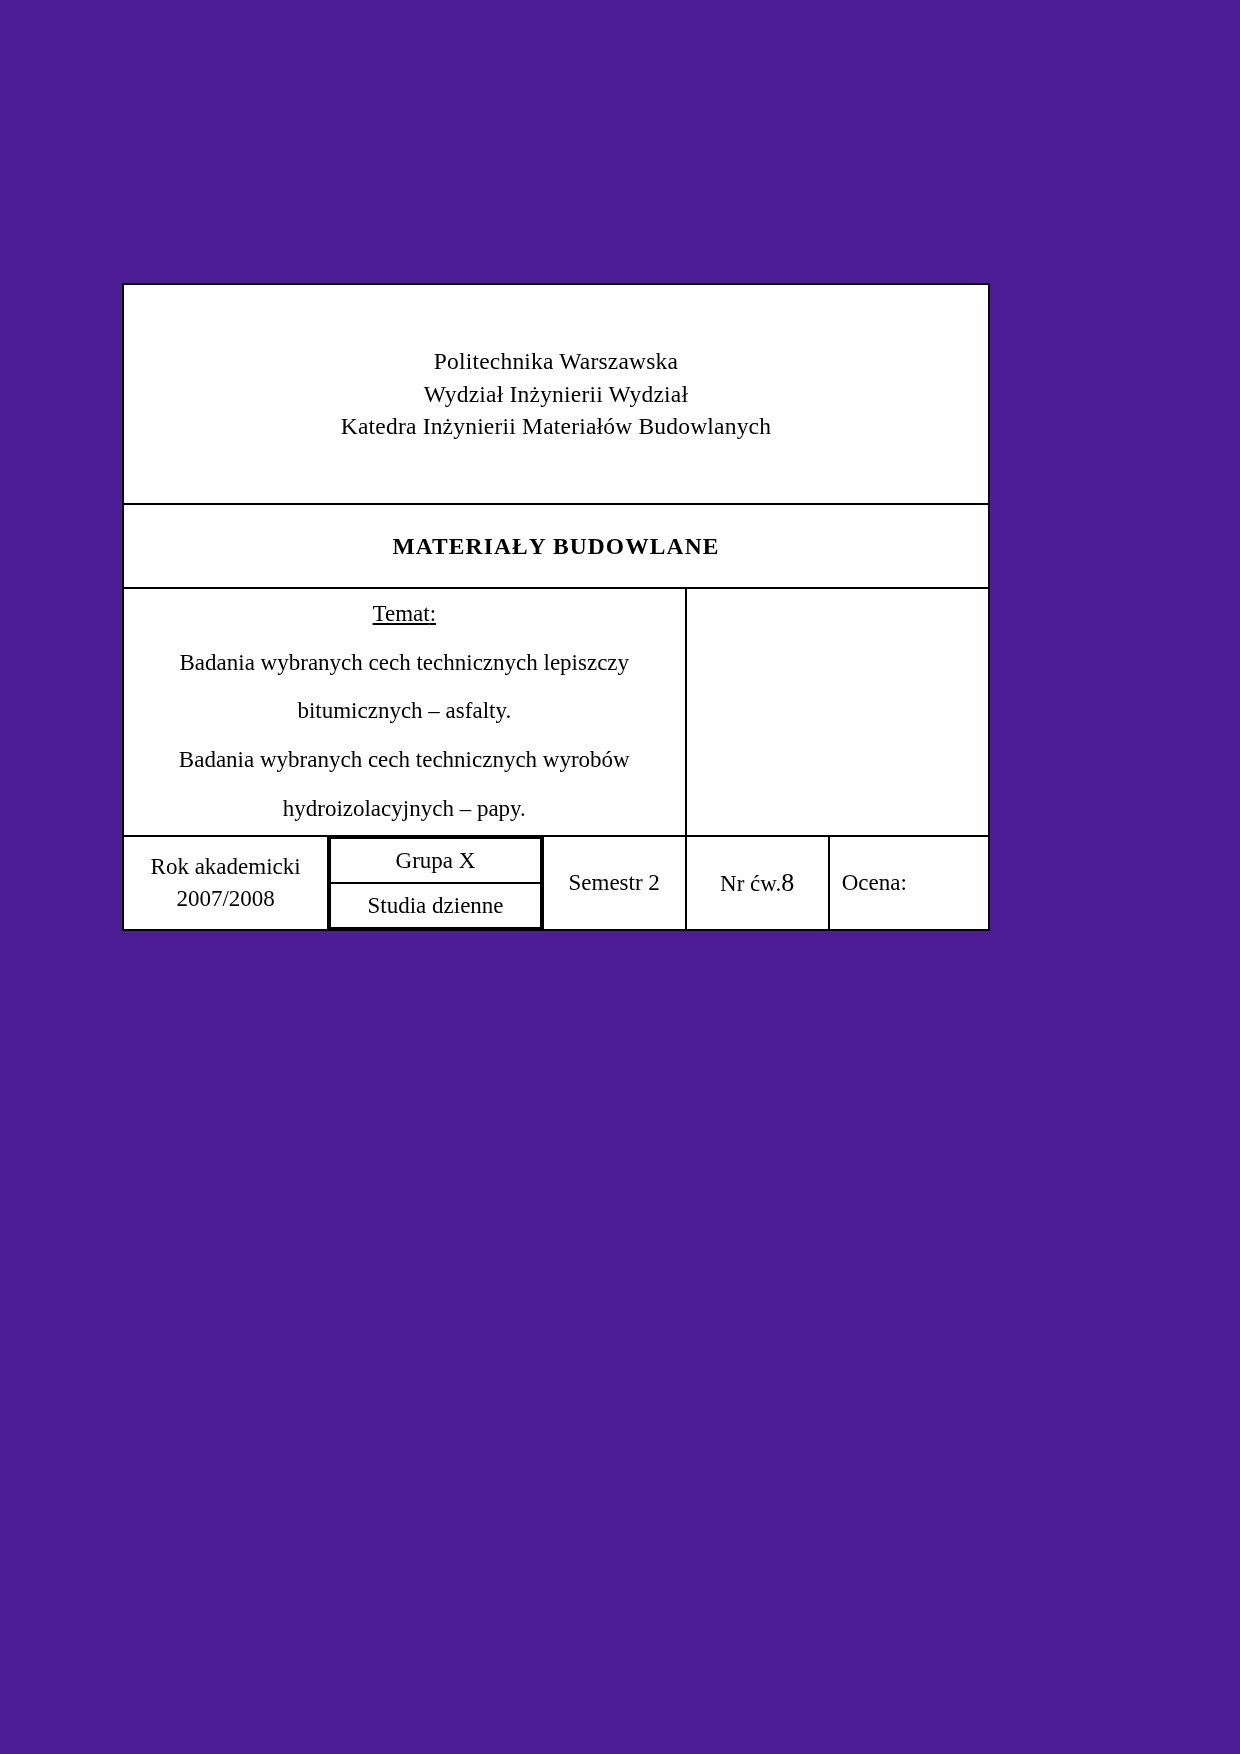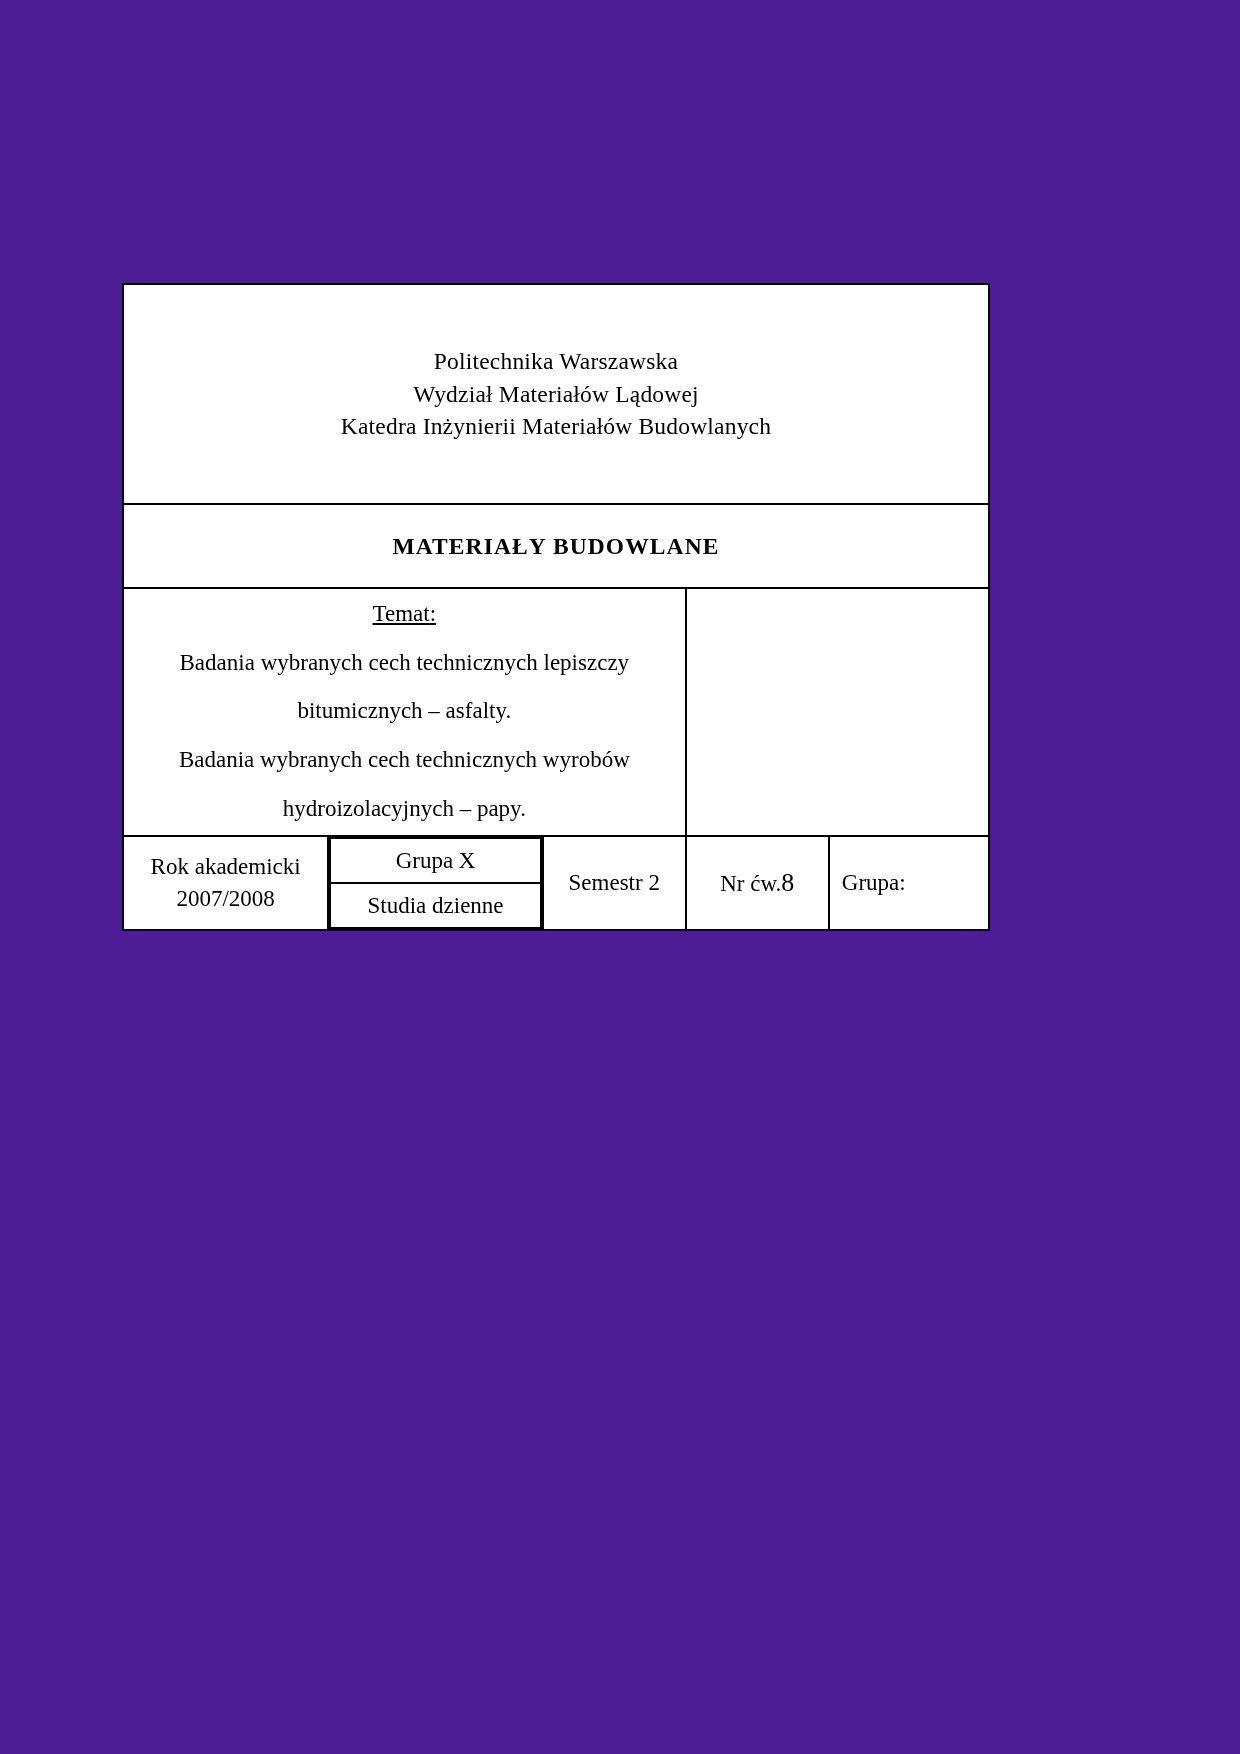--- a/index.html
+++ b/index.html
@@ -133,21 +133,21 @@
 </head>
 <body>
 
 <div id="page">
 
   <table id="cover-table">
     <tbody>
       <tr>
         <td class="uni-cell" colspan="5">
           <div class="uni-line">Politechnika Warszawska</div>
-          <div class="uni-line">Wydział Materiałów Lądowej</div>
+          <div class="uni-line">Wydział Inżynierii Wydział</div>
           <div class="uni-line">Katedra Inżynierii Materiałów Budowlanych</div>
         </td>
       </tr>
 
       <tr>
         <td class="course-cell" colspan="5">
           <div class="course-title">MATERIAŁY BUDOWLANE</div>
         </td>
       </tr>
 
@@ -176,18 +176,18 @@
               <tr>
                 <td>Studia dzienne</td>
               </tr>
             </tbody>
           </table>
         </td>
         <td class="foot-cell foot-sem">Semestr 2</td>
         <td class="foot-cell foot-nr">
           <span>Nr ćw.</span><span class="big">8</span>
         </td>
-        <td class="foot-cell foot-ocena">Grupa:</td>
+        <td class="foot-cell foot-ocena">Ocena:</td>
       </tr>
     </tbody>
   </table>
 
 </div>
 
 </body></html>

